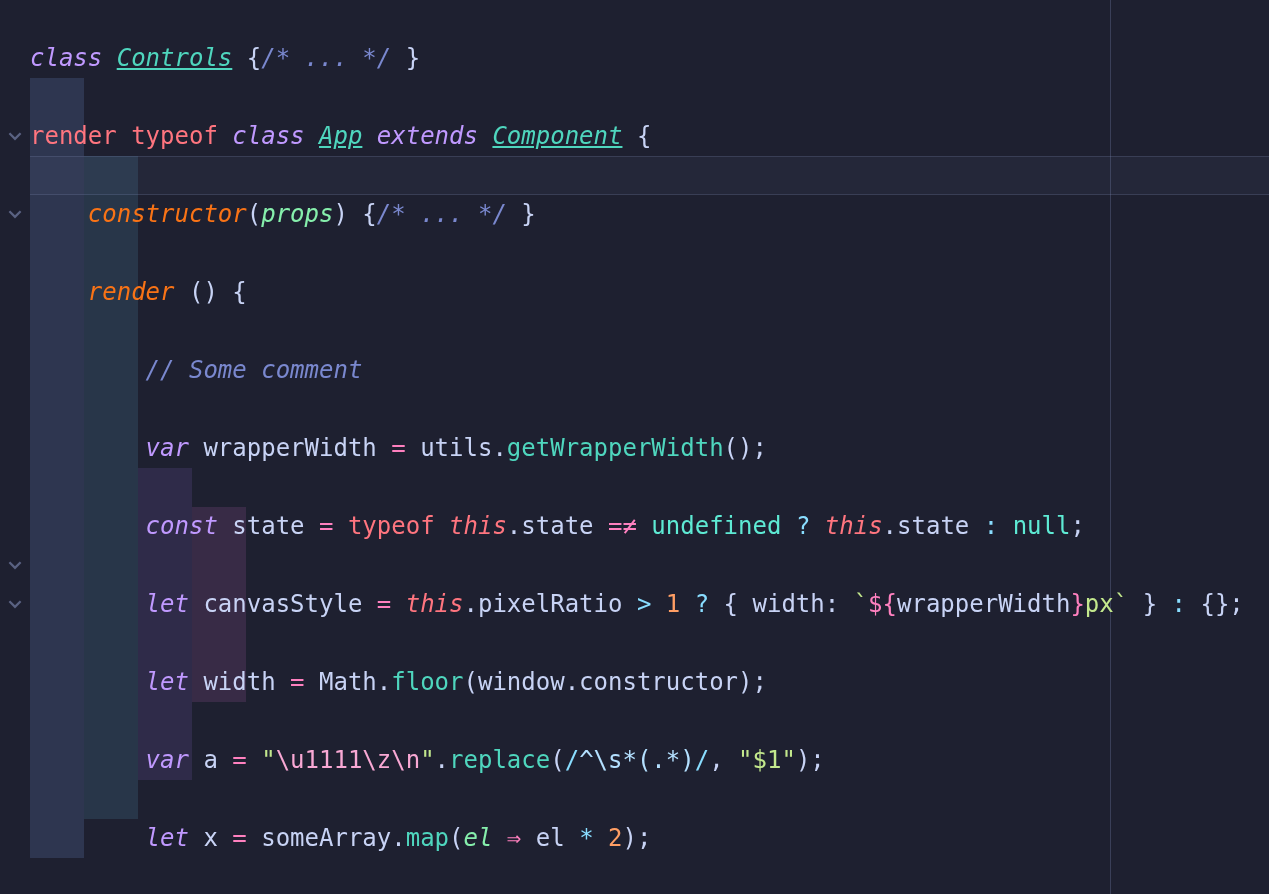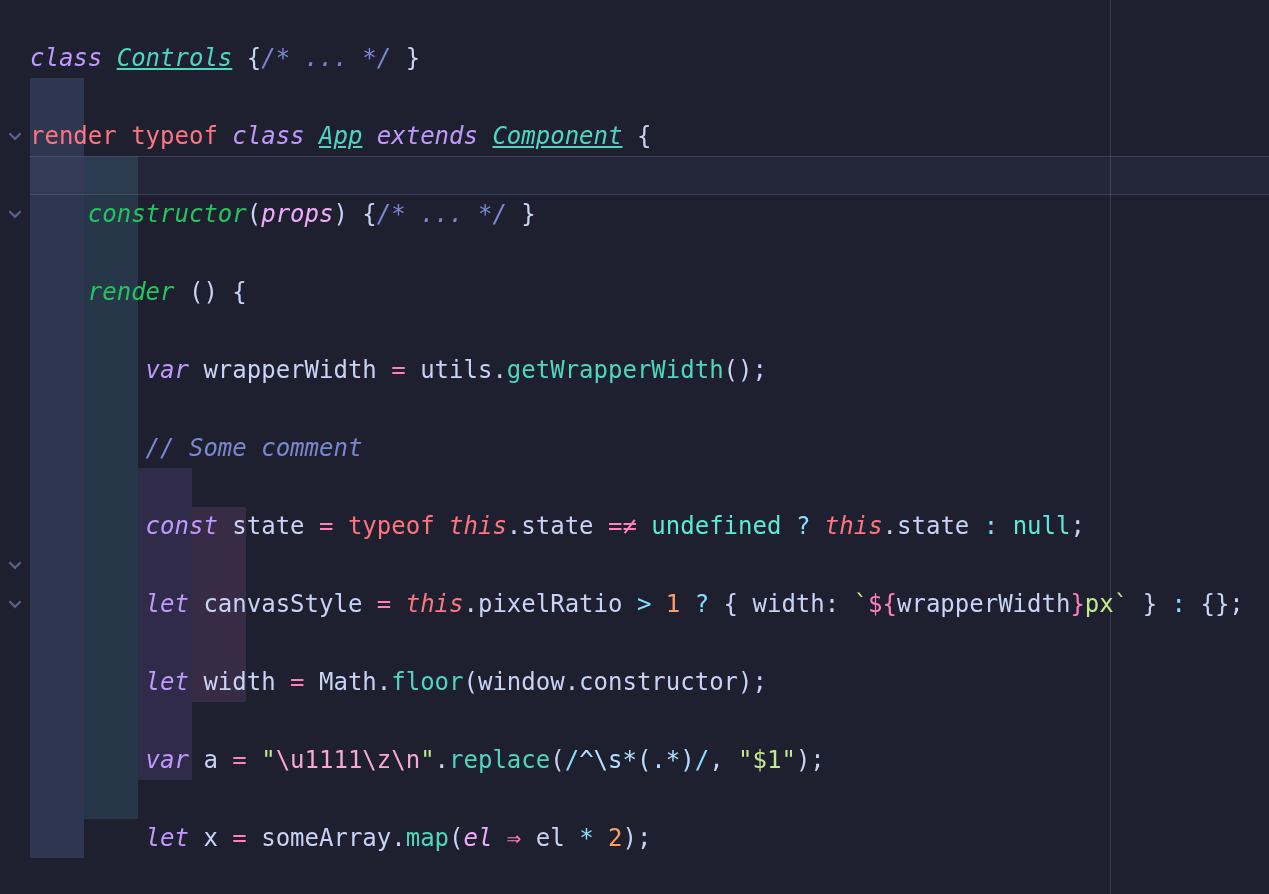--- a/index.html
+++ b/index.html
@@ -75,22 +75,22 @@
     width: 26px;
     height: 30px;
     color: #fff;
   }
 
   
   .kw   { color: #c099ff; font-style: italic; }     
   .kw2  { color: #5eead4; }     
   .clsU { color: #4fd6be; font-style: italic; text-decoration: underline; text-decoration-color:#4fd6be; } 
   .fn   { color: #4fd6be; }                          
-  .fnI  { color: #22c55e; font-style: italic; }
-  .prm  { color: #f0abfc; font-style: italic; }                          
+  .fnI  { color: #f97316; font-style: italic; }
+  .prm  { color: #86efac; font-style: italic; }                          
   .txt  { color: #c8d3f5; }                          
   .op   { color: #89ddff; }                          
   .opP  { color: #ff80bf; }                          
   .cmt  { color: #7a88cf; font-style: italic; }     
   .str  { color: #c3e88d; }                          
   .tpl  { color: #c3e88d; }                          
   .tvar { color: #ff80bf; }                          
   .num  { color: #ff9e64; }                          
   .re   { color: #b4e0ff; }                          
   .reD  { color: #89ddff; }                          
@@ -135,22 +135,22 @@
           <path d="M1 3 L5 7 L9 3" fill="none" stroke="currentColor" stroke-width="1.6"></path>
         </svg>
     </span>
   </div>
 
   <div class="code">
 <span class="line"><span class="kw">class </span><span class="clsU">Controls</span><span class="txt"> {</span><span class="cmt">/* ... */</span><span class="txt"> }</span></span>
 <span class="line"><span class="tag" style="font-style:normal">render </span><span class="tag" style="font-style:normal">typeof </span><span class="kw">class </span><span class="clsU">App</span><span class="kw"> extends </span><span class="clsU">Component</span><span class="txt"> {</span></span>
 <span class="line">    <span class="fnI">constructor</span><span class="txt">(</span><span class="prm">props</span><span class="txt">) {</span><span class="cmt">/* ... */</span><span class="txt"> }</span></span>
 <span class="line">    <span class="fnI">render</span><span class="txt"> () {</span></span>
+<span class="line">        <span class="cmt">// Some comment</span></span>
 <span class="line">        <span class="kw">var </span><span class="txt">wrapperWidth </span><span class="opP">=</span><span class="txt"> utils.</span><span class="fn">getWrapperWidth</span><span class="txt">();</span></span>
-<span class="line">        <span class="cmt">// Some comment</span></span>
 <span class="line">        <span class="kw">const </span><span class="txt">state </span><span class="opP">= </span><span class="tag" style="font-style:normal">typeof </span><span class="th">this</span><span class="txt">.state </span><span class="opP">=≠</span><span class="kw2"> undefined </span><span class="op">?</span><span class="th"> this</span><span class="txt">.state </span><span class="op">:</span><span class="kw2"> null</span><span class="txt">;</span></span>
 <span class="line">        <span class="kw">let </span><span class="txt">canvasStyle </span><span class="opP">= </span><span class="th">this</span><span class="txt">.pixelRatio </span><span class="op">&gt;</span><span class="num"> 1 </span><span class="op">?</span><span class="txt"> { width: </span><span class="tpl">`</span><span class="tvar">${</span><span class="txt">wrapperWidth</span><span class="tvar">}</span><span class="tpl">px</span><span class="tpl">`</span><span class="txt"> } </span><span class="op">:</span><span class="txt"> {};</span></span>
 <span class="line">        <span class="kw">let </span><span class="txt">width </span><span class="opP">= </span><span class="txt">Math.</span><span class="fn">floor</span><span class="txt">(window.constructor);</span></span>
 <span class="line">        <span class="kw">var </span><span class="txt">a </span><span class="opP">= </span><span class="str">"</span><span class="esc">\u1111\z\n</span><span class="str">"</span><span class="txt">.</span><span class="fn">replace</span><span class="txt">(</span><span class="reD">/</span><span class="re">^\s*(.*)</span><span class="reD">/</span><span class="txt">, </span><span class="str">"$1"</span><span class="txt">);</span></span>
 <span class="line">        <span class="kw">let </span><span class="txt">x </span><span class="opP">= </span><span class="txt">someArray.</span><span class="fn">map</span><span class="txt">(</span><span class="prm">el</span><span class="opP"> ⇒ </span><span class="txt">el </span><span class="op">*</span><span class="num"> 2</span><span class="txt">);</span></span>
 
 
 
 
 

